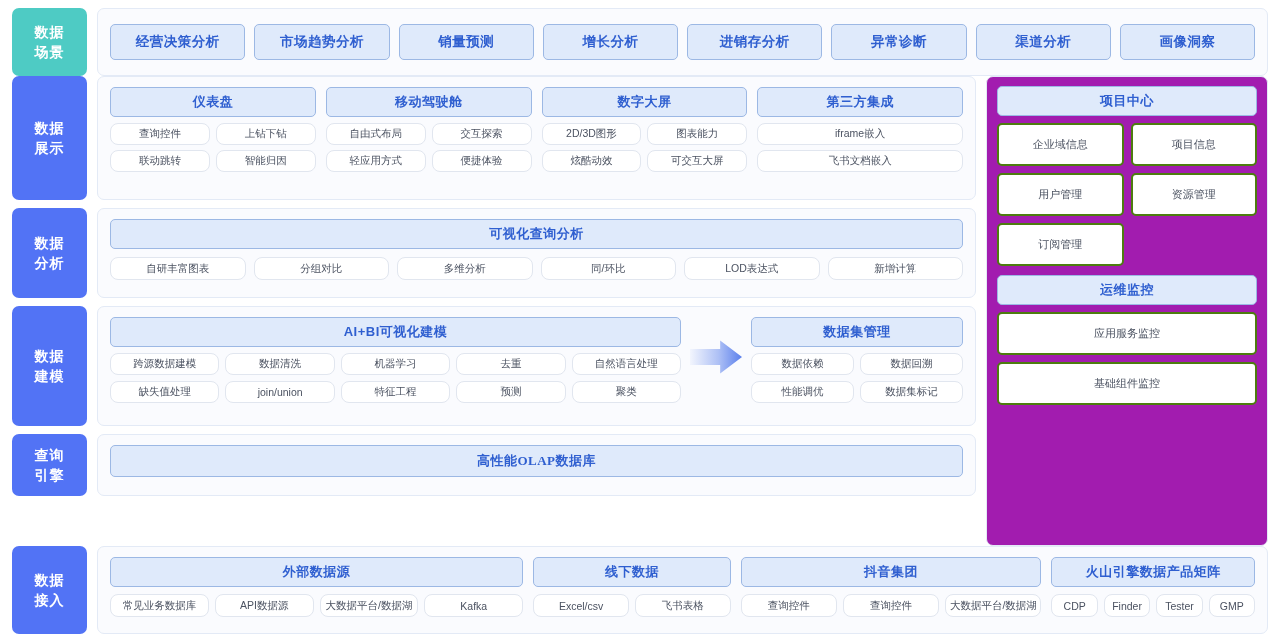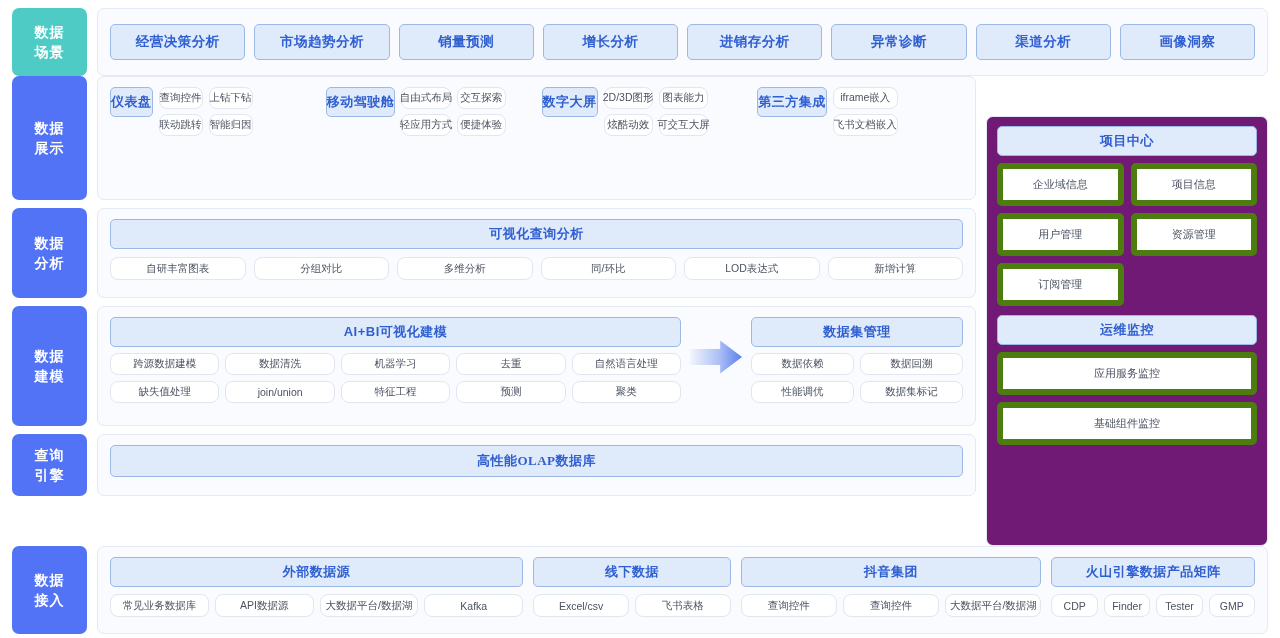--- a/index.html
+++ b/index.html
@@ -35,32 +35,32 @@
     height: 30px; text-align: center;
   }
   .hdr.scn { height: 36px; font-size: 13.5px; }
   .chip {
     background: #ffffff; border: 1px solid #e1e6ef; border-radius: 8px;
     color: #4b5261; font-size: 10.5px;
     display: flex; align-items: center; justify-content: center;
     height: 22px; text-align: center; white-space: nowrap;
   }
   .tile {
-    background: #ffffff; border: 6px solid #4d7c0f; border-radius: 5px;
+    background: #ffffff; border: 2px solid #4d7c0f; border-radius: 5px;
     color: #4b5261; font-size: 11px;
     display: flex; align-items: center; justify-content: center;
     text-align: center;
   }
 
   
   .scn-row { display: flex; gap: 9px; flex: 1; align-items: center; }
   .scn-row .hdr { flex: 1; }
   .right-col { width: 282px; min-width: 282px; display: flex; flex-direction: column; gap: 8px; }
 
-  .grp { display: flex; flex-direction: row; gap: 6px; min-width: 0; }
+  .grp { display: flex; flex-direction: column; gap: 6px; min-width: 0; }
   .grp-chips { display: flex; flex-direction: column; gap: 5px; }
   .chip-line { display: flex; gap: 6px; }
   .chip-line .chip { flex: 1; min-width: 0; }
 
   .disp-wrap { display: flex; gap: 10px; }
   .disp-wrap .grp { flex: 1; }
 
   
   .ana-chips { display: flex; gap: 8px; }
   .ana-chips .chip { flex: 1; height: 23px; }
@@ -72,21 +72,21 @@
   .arrow-box { width: 58px; min-width: 58px; display: flex; align-items: center; justify-content: center; padding-top: 22px; }
   .arrow {
     width: 52px; height: 36px;
     background: linear-gradient(90deg, rgba(124,155,240,0.06) 0%, rgba(110,143,238,0.55) 55%, #5b80ec 100%);
     clip-path: polygon(0% 28%, 58% 28%, 58% 4%, 100% 50%, 58% 96%, 58% 72%, 0% 72%);
   }
   .model-right { width: 212px; min-width: 212px; display: flex; flex-direction: column; gap: 6px; }
   .model-right .chip-line .chip { flex: 1; }
 
   
-  .panel { background: #701a75; border: 1px solid #e3eaf6; border-radius: 7px; padding: 9px 10px; display: flex; flex-direction: column; gap: 7px; margin-top: 40px; }
+  .panel { background: #a21caf; border: 1px solid #e3eaf6; border-radius: 7px; padding: 9px 10px; display: flex; flex-direction: column; gap: 7px; }
   .tile-grid2 { display: grid; grid-template-columns: 1fr 1fr; gap: 7px; }
   .tile-grid2 .tile { height: 43px; }
   .tile-stack { display: flex; flex-direction: column; gap: 7px; }
   .tile-stack .tile { height: 43px; }
 
   
   .olap { width: 100%; height: 32px; }
 
   
   .ing-wrap { display: flex; gap: 10px; width: 100%; }

